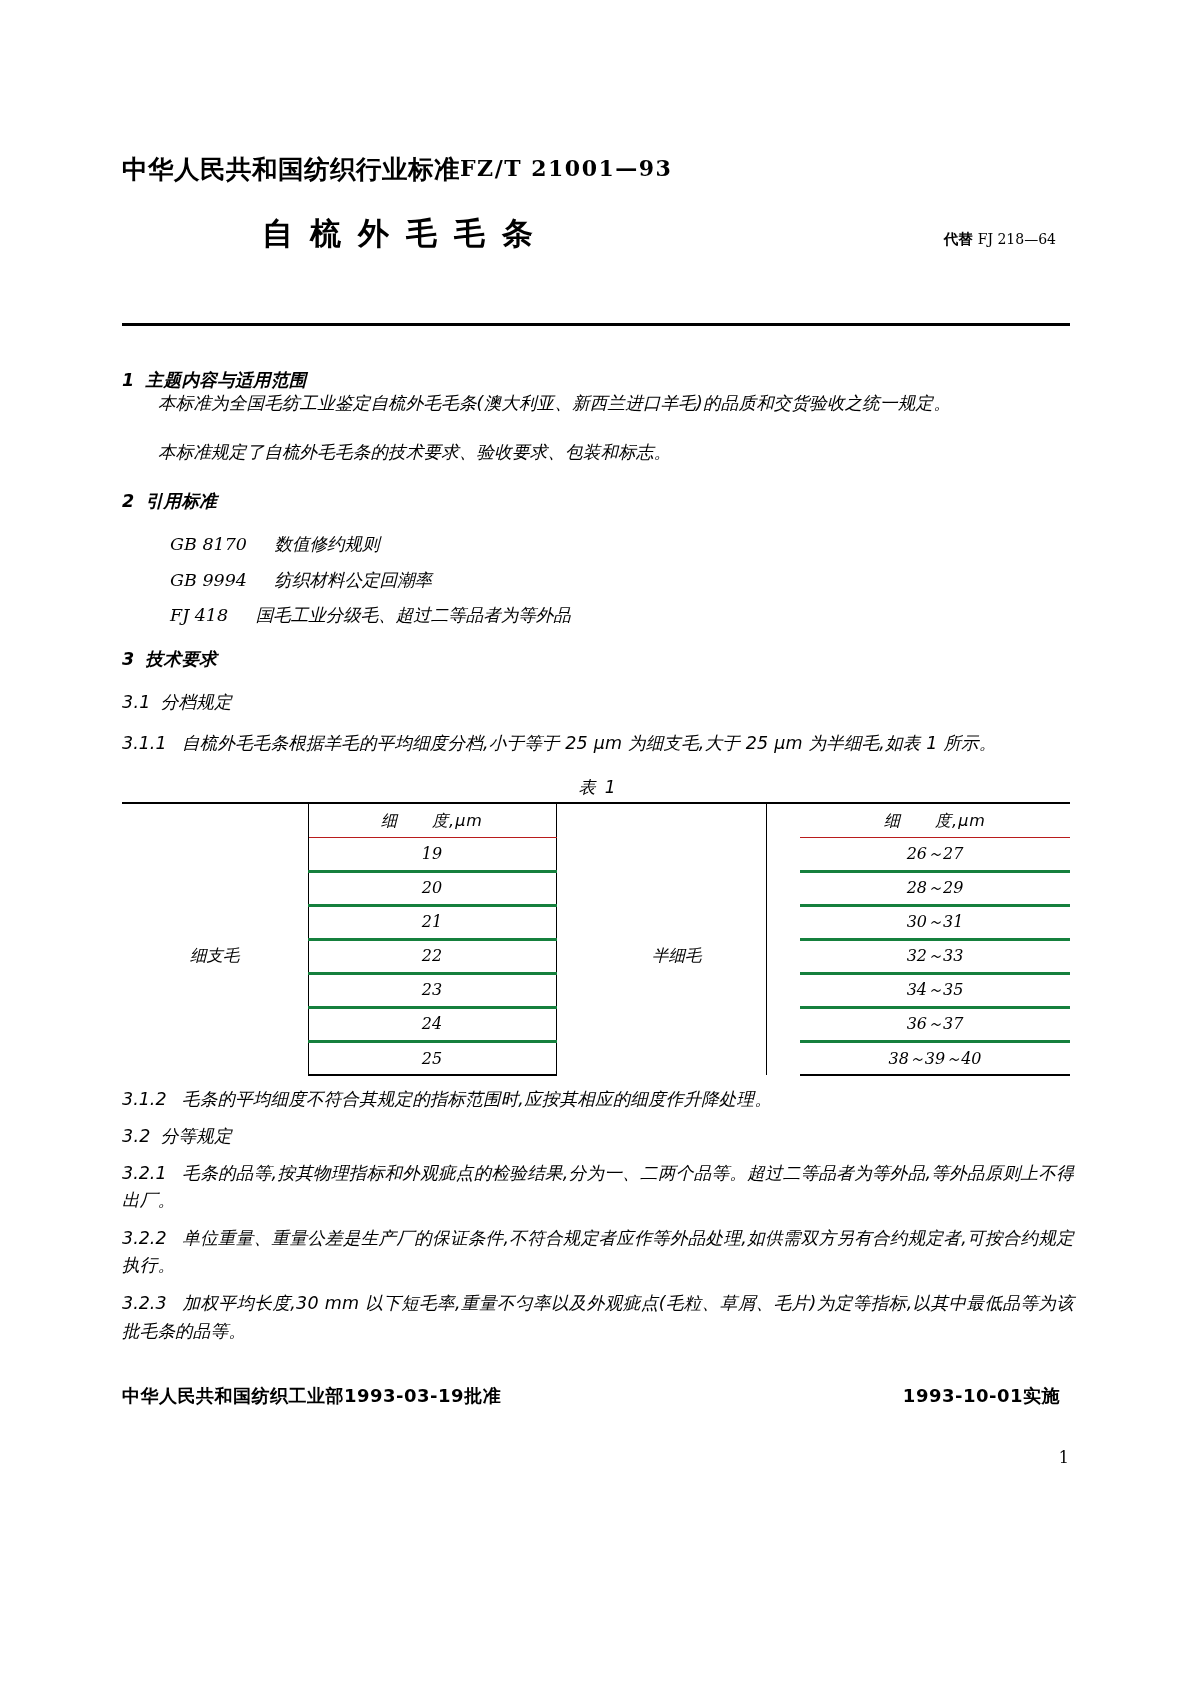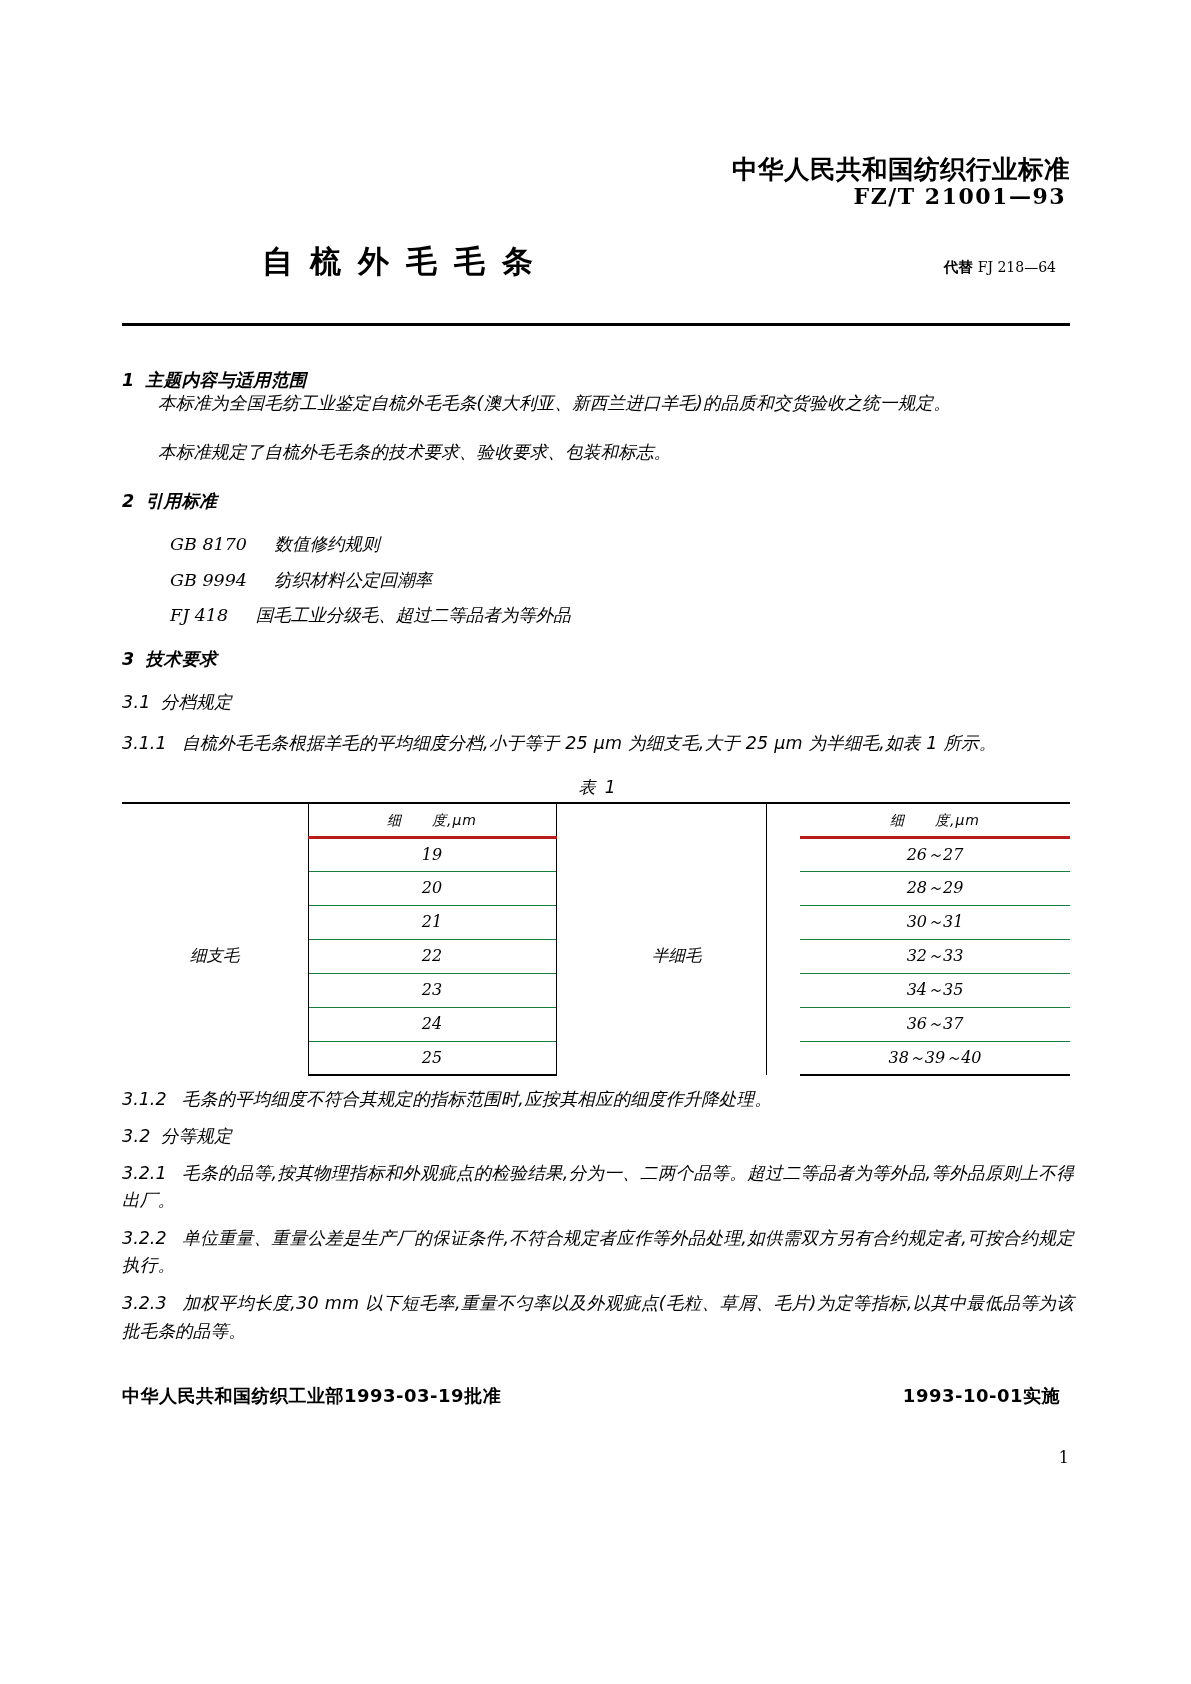--- a/index.html
+++ b/index.html
@@ -25,21 +25,20 @@
   .hdr {
     position: absolute;
     left: 122px;
     top: 155px;
     width: 948px;
   }
   .hdr-row1 {
     display: flex;
     align-items: flex-end;
     justify-content: flex-start;
-    flex-direction: column;
   }
   .org-title {
     font-size: 25.5px;
     font-weight: bold;
     letter-spacing: 0.5px;
     line-height: 1.1;
     white-space: nowrap;
   }
   .std-no {
     font-family: "DejaVu Serif", "Liberation Serif", serif;
@@ -159,26 +158,26 @@
   
   td.cat {
     border-right: 1px solid #000;
     font-family: "DejaVu Sans", sans-serif;
     font-size: 16.5px;
   }
   td.cat-empty { border-right: 1px solid #000; }
   td.val {
     border-right: 1px solid #000;
   }
-  td.val-line { border-top: 1px solid #15803d; }
+  td.val-line { border-top: 3px solid #15803d; }
   td.hdr-cell {
     font-family: "DejaVu Sans", sans-serif;
-    font-size: 14px;
+    font-size: 16px;
     border-right: 1px solid #000;
-    border-bottom: 3px solid #b91c1c;
+    border-bottom: 1px solid #b91c1c;
     letter-spacing: 1px;
   }
   td.gap { border: none; }
 
   
   .footer {
     position: absolute;
     left: 122px;
     top: 1384px;
     width: 948px;

